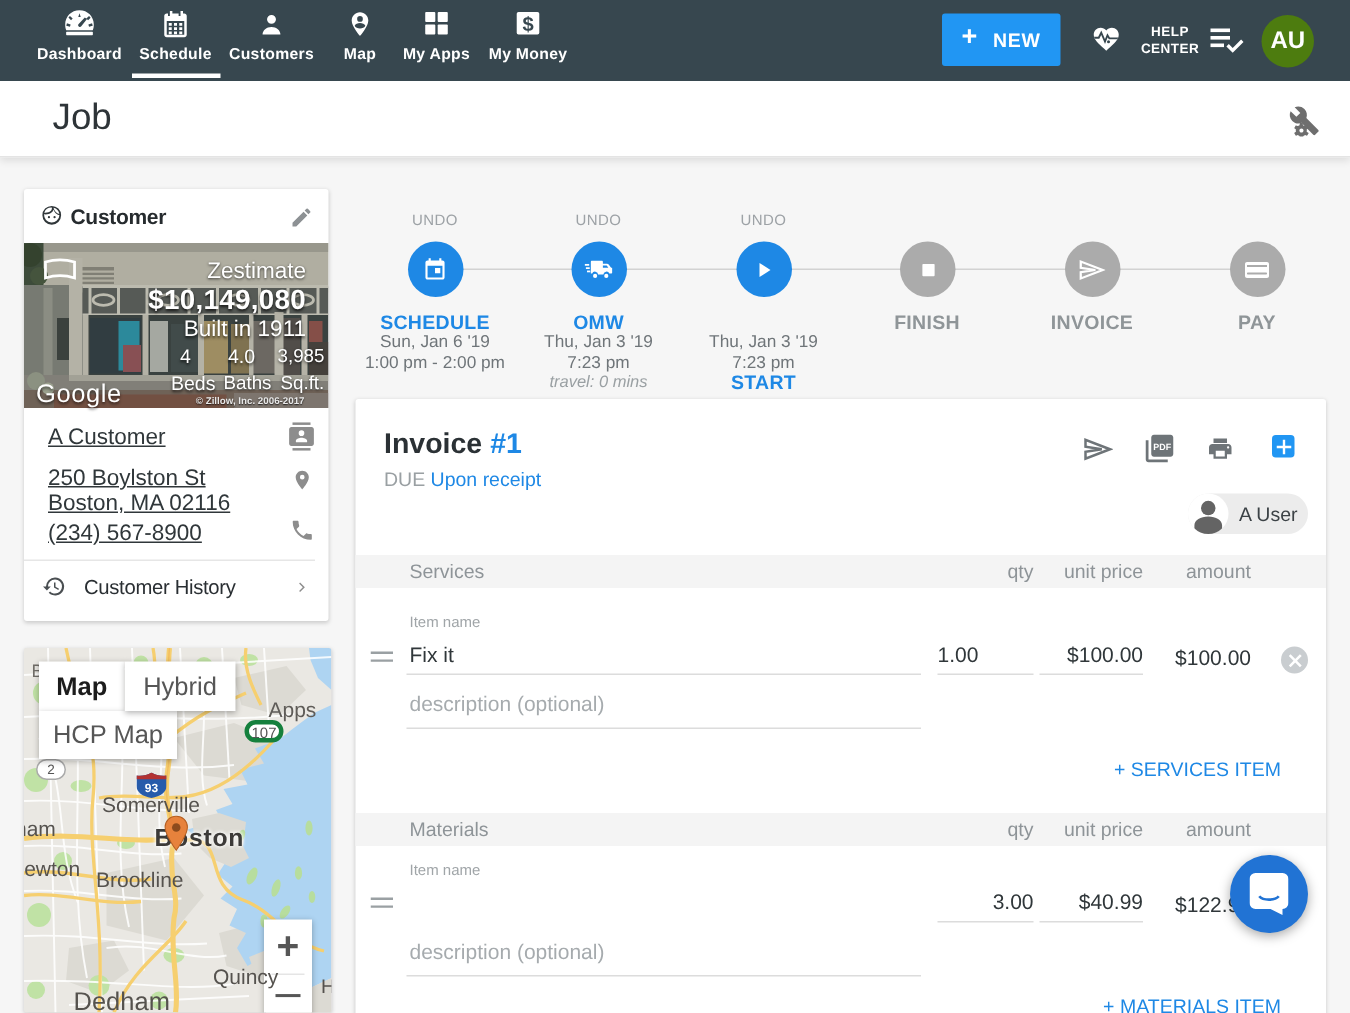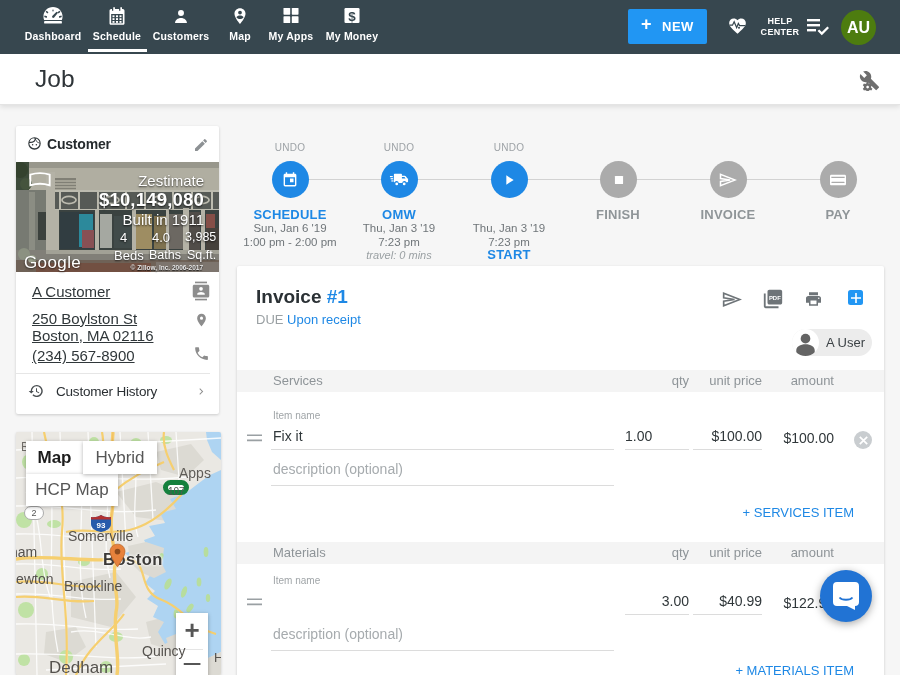--- a/index.html
+++ b/index.html
@@ -353,21 +353,21 @@
     </g>
     <g stroke="#f0b357" stroke-width="1" fill="none" opacity="0.6">
       <path d="M97,0 C94,30 100,55 96,80 C92,105 101,118 99,132"></path>
     </g>
   </svg>
   <div class="mbtn" style="left:10px;top:9px;width:57px;height:33px;font-weight:bold;color:#1c1c1c;line-height:33px;z-index:3;">Map</div>
   <div class="mbtn" style="left:10px;top:42px;width:92px;height:32px;line-height:32px;z-index:3;">HCP Map</div>
   <div class="mbtn" style="left:67px;top:9px;width:74px;height:33px;line-height:33px;z-index:3;">Hybrid</div>
   <div style="position:absolute;left:5px;top:8px;color:#716e69;font-size:12px;z-index:2;">Burlington</div>
   <div style="position:absolute;left:163px;top:33px;color:#5f5c58;font-size:14px;z-index:2;">Apps</div>
-  <div style="position:absolute;left:147px;top:48px;width:26px;height:15px;background:#fff;border:5px solid #15803d;border-radius:8px;color:#555;font-size:10px;line-height:14px;z-index:1;">107</div>
+  <div style="position:absolute;left:147px;top:48px;width:26px;height:15px;background:#fff;border:3px solid #15803d;border-radius:8px;color:#555;font-size:10px;text-align:center;line-height:14px;z-index:1;">107</div>
   <div style="position:absolute;left:8px;top:74px;width:20px;height:14px;background:#fff;border:1px solid #aaa;border-radius:7px;color:#555;font-size:9px;text-align:center;line-height:13px;z-index:1;">2</div>
   <svg style="position:absolute;left:75px;top:83px;z-index:1;" width="20" height="17" viewBox="0 0 20 17">
       <path fill="#275bab" d="M10 0 C7 2 3 2.5 0 2 L0 9 C0 13 4 16 10 17 C16 16 20 13 20 9 L20 2 C17 2.5 13 2 10 0Z"></path>
       <path fill="#b23232" d="M10 0 C7 2 3 2.5 0 2 L0 4.5 L20 4.5 L20 2 C17 2.5 13 2 10 0Z"></path>
       <text x="10" y="13" fill="#fff" font-size="8" font-weight="bold" text-anchor="middle" font-family="Liberation Sans">93</text>
     </svg>
   <div style="position:absolute;left:52px;top:96px;color:#55524e;font-size:14px;z-index:1;">Somerville</div>
   <div style="position:absolute;left:-6px;top:112px;color:#55524e;font-size:14px;z-index:1;">ham</div>
   <div style="position:absolute;left:87px;top:118px;color:#3c3a38;font-size:16.5px;font-weight:bold;letter-spacing:0.5px;z-index:1;text-shadow:0 0 3px #fff,0 0 3px #fff;">Boston</div>
   <svg style="position:absolute;left:93px;top:111px;z-index:2;" width="17" height="25" viewBox="0 0 24 34">

